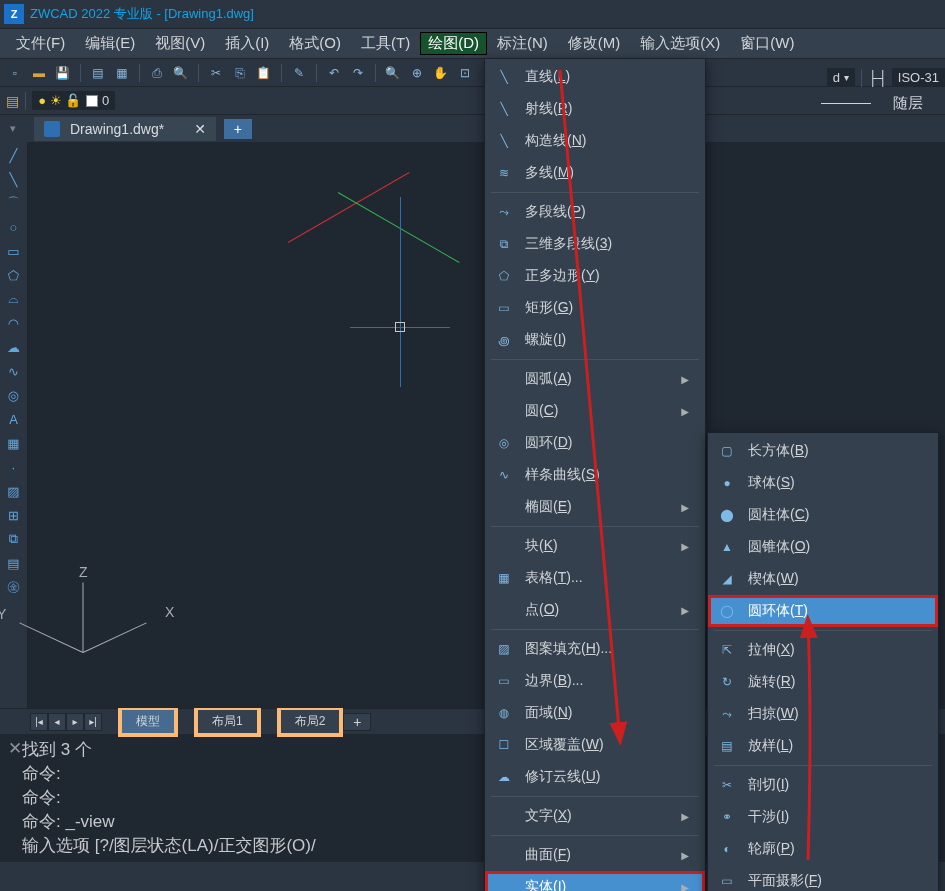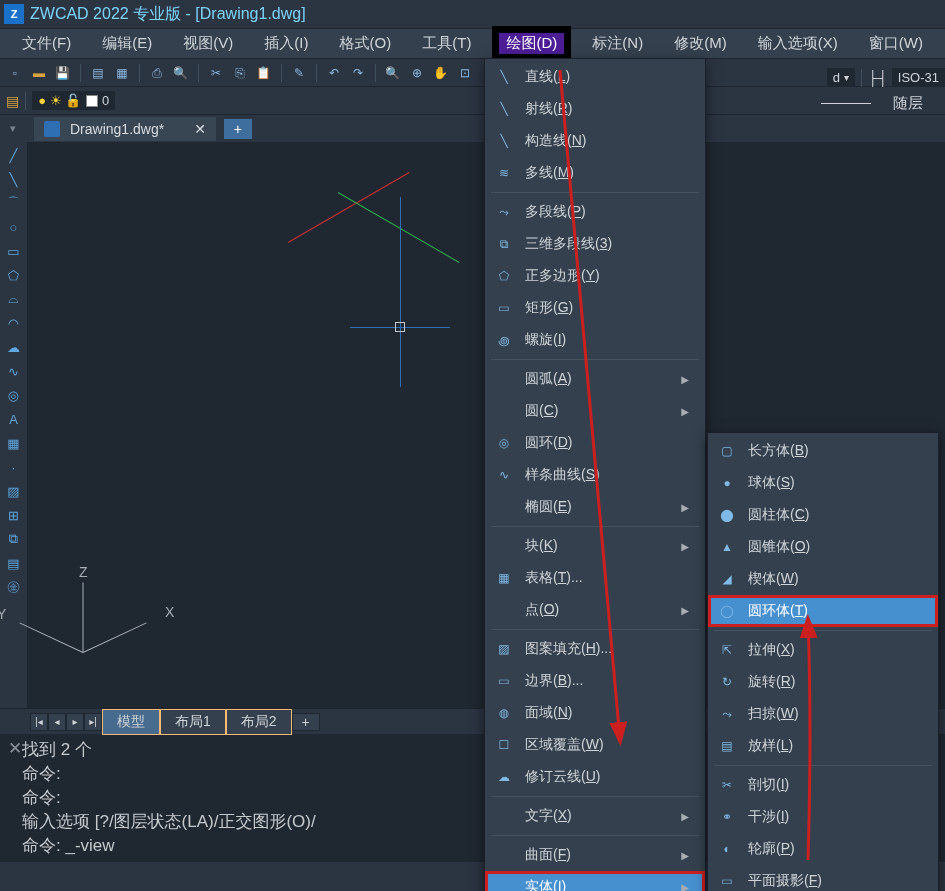--- a/index.html
+++ b/index.html
@@ -1,22 +1,22 @@
 <!DOCTYPE html>
 <html><head>
 <meta charset="utf-8">
 <style>
 * { margin:0; padding:0; box-sizing:border-box; font-family:"Microsoft YaHei",SimSun,sans-serif; }
 body { width:945px; height:891px; background:#2b3441; color:#d0d4d8; font-size:14px; overflow:hidden; position:relative; }
 .titlebar { height:28px; background:#2b3441; display:flex; align-items:center; padding:0 4px; }
 .logo { width:20px; height:20px; background:#1a71c9; margin-right:6px; display:flex; align-items:center; justify-content:center; color:#fff; font-size:11px; font-weight:bold; }
-.title-text { font-size:16px; color:#7dd3fc; }
-.menubar { height:30px; background:#34404d; display:flex; align-items:center; padding:0 12px; border-top:1px solid #1e252e;justify-content:space-between; }
+.title-text { font-size:13px; color:#0ea5e9; }
+.menubar { height:30px; background:#34404d; display:flex; align-items:center; padding:0 6px; border-top:1px solid #1e252e; }
 .menu-item { padding:4px 10px; cursor:pointer; font-size:15px; }
-.menu-item.active { background:#4c1d95; color:#fff; border:7px solid #000000; padding:1px 7px; }
+.menu-item.active { background:#14532d; color:#fff; border:1px solid #000000; padding:1px 7px; }
 .toolbar1 { height:28px; background:#2b3441; display:flex; align-items:center; padding:0 6px; gap:6px; border-top:1px solid #1e252e; }
 .toolbar1 .ticon { width:18px; height:18px; display:flex; align-items:center; justify-content:center; color:#8bb9e0; font-size:12px; }
 .sep { width:1px; height:18px; background:#40505e; margin:0 2px; }
 .toolbar2 { height:28px; background:#2b3441; display:flex; align-items:center; padding:0 6px; gap:4px; border-top:1px solid #1e252e; }
 .layer-ctrl { display:flex; align-items:center; gap:4px; }
 .layer-box { background:#1f2731; padding:2px 6px; color:#d0d4d8; font-size:13px; display:flex; align-items:center; gap:4px; }
 .style-combo { font-size:15px; position:absolute; right:22px; top:94px; display:flex; align-items:center; gap:22px; }
 .line-sample { width:50px; height:0; border-top:1px solid #d0d4d8; }
 .tab-area { height:28px; background:#2b3441; display:flex; align-items:center; padding:0 34px; gap:0; border-top:1px solid #1e252e; }
 .doc-tab { background:#384553; padding:4px 10px; display:flex; align-items:center; gap:10px; font-family:monospace; font-size:14px; color:#d8dce0; }
@@ -32,21 +32,21 @@
 .crosshair { position:absolute; left:372px; top:185px; }
 .cross-v { position:absolute; width:1px; height:190px; background:#2d6fb2; left:0; top:-130px; }
 .cross-h { position:absolute; width:100px; height:1px; background:#2d6fb2; top:0; left:-50px; }
 .cursor-box { position:absolute; width:10px; height:10px; border:1px solid #c6c9cc; left:-5px; top:-5px; }
 .ucs { position:absolute; left:55px; bottom:56px; }
 .ucs-arrow { position:absolute; width:70px; height:1px; background:#a8adb3; transform-origin:left center; }
 .ucs-label { position:absolute; color:#a8adb3; font-size:14px; }
 .layout-tabs { height:26px; background:#2b3441; display:flex; align-items:center; padding:0 30px; gap:0; border-top:1px solid #1e252e; }
 .scroll-btns { display:flex; gap:0; }
 .scroll-btns span { width:18px; height:18px; background:#34404d; display:flex; align-items:center; justify-content:center; border:1px solid #1f2731; font-size:10px; }
-.layout-tab { padding:3px 14px; background:#34404d; border:1px solid #fdba74; font-size:14px; }
+.layout-tab { padding:3px 14px; background:#34404d; border:4px solid #fdba74; font-size:12px;margin-left:16px; }
 .layout-tab.active { background:#476b8e; }
 .layout-add { width:28px; display:flex; align-items:center; justify-content:center; background:#34404d; border:1px solid #1f2731; }
 .cmd-area { background:#1f2731; padding:4px 6px; font-family:SimSun,monospace; font-size:17px; color:#c6c9cc; }
 .cmd-line { line-height:24px; }
 .cmd-x { position:absolute; left:8px; color:#8a9099; }
 
 .ddmenu { position:absolute; background:#34404d; border:1px solid #1a212a; padding:2px 0; box-shadow:0 4px 12px rgba(0,0,0,.5); }
 .dd-item { display:flex; align-items:center; height:32px; padding:0 16px 0 8px; cursor:pointer; white-space:nowrap; position:relative; }
 .dd-item.highlighted { background:#4790d0; color:#fff; }
 .dd-item.boxed { border:3px solid #cc1f1f; padding:0 13px 0 5px; }
@@ -197,25 +197,25 @@
   </div>
 <div class="layout-tab active">模型</div>
     <div class="layout-tab">布局1</div>
     <div class="layout-tab">布局2</div>
     <div class="layout-add">+</div>
   </div>
 
 <div class="cmd-area">
   <span class="cmd-x">✕</span>
   <div id="cmdlines" style="margin-left:16px">
-      <div class="cmd-line">找到 2 个</div>
+      <div class="cmd-line">找到 3 个</div>
       <div class="cmd-line">命令:</div>
       <div class="cmd-line">命令:</div>
+      <div class="cmd-line">命令: _-view</div>
       <div class="cmd-line">输入选项 [?/图层状态(LA)/正交图形(O)/</div>
-      <div class="cmd-line">命令: _-view</div>
     </div>
 </div>
 
 <div class="ddmenu menu1" id="menu1">
     <div class="dd-item">
       <span class="dd-icon">╲</span>
       <span>直线(<u>L</u>)</span>
     </div>
     <div class="dd-item">
       <span class="dd-icon">╲</span>

